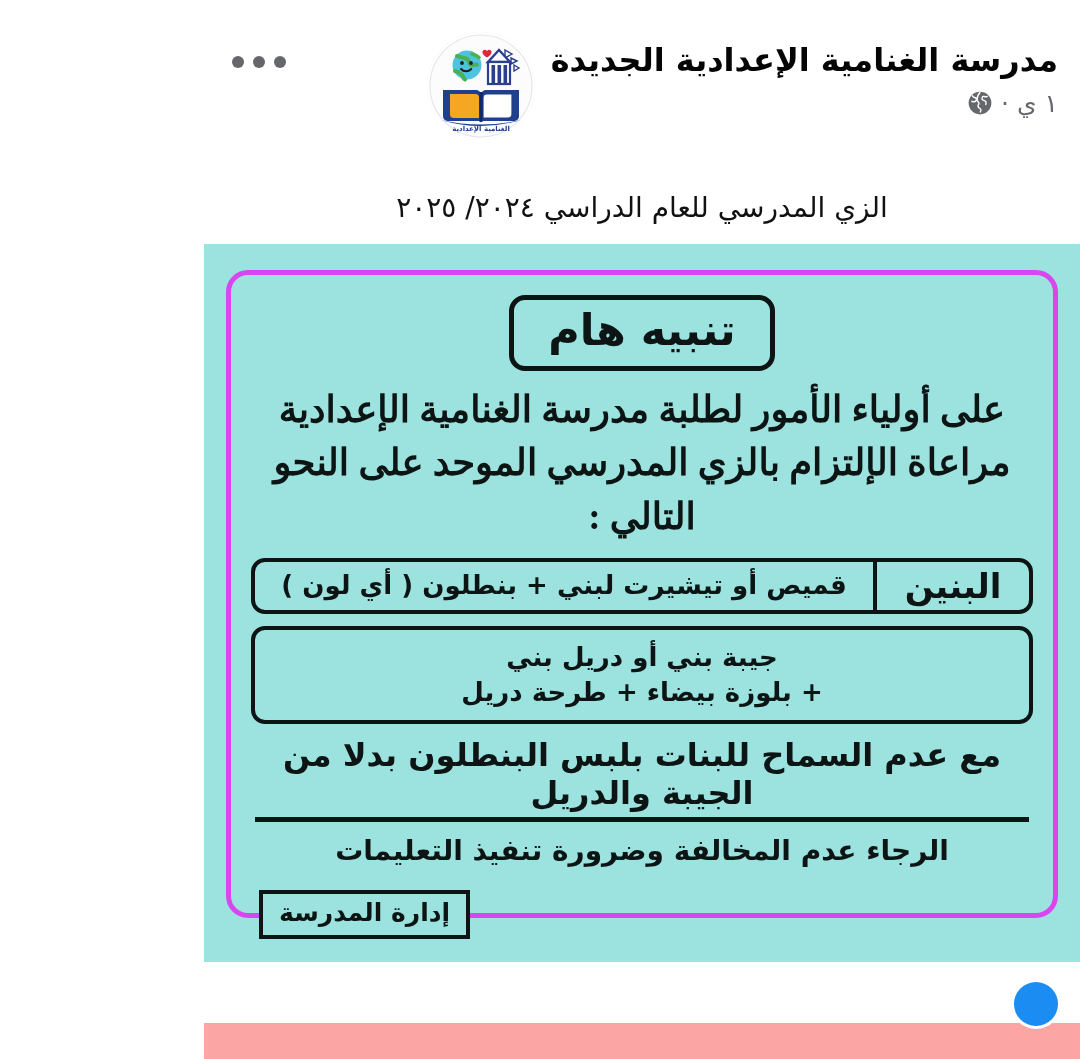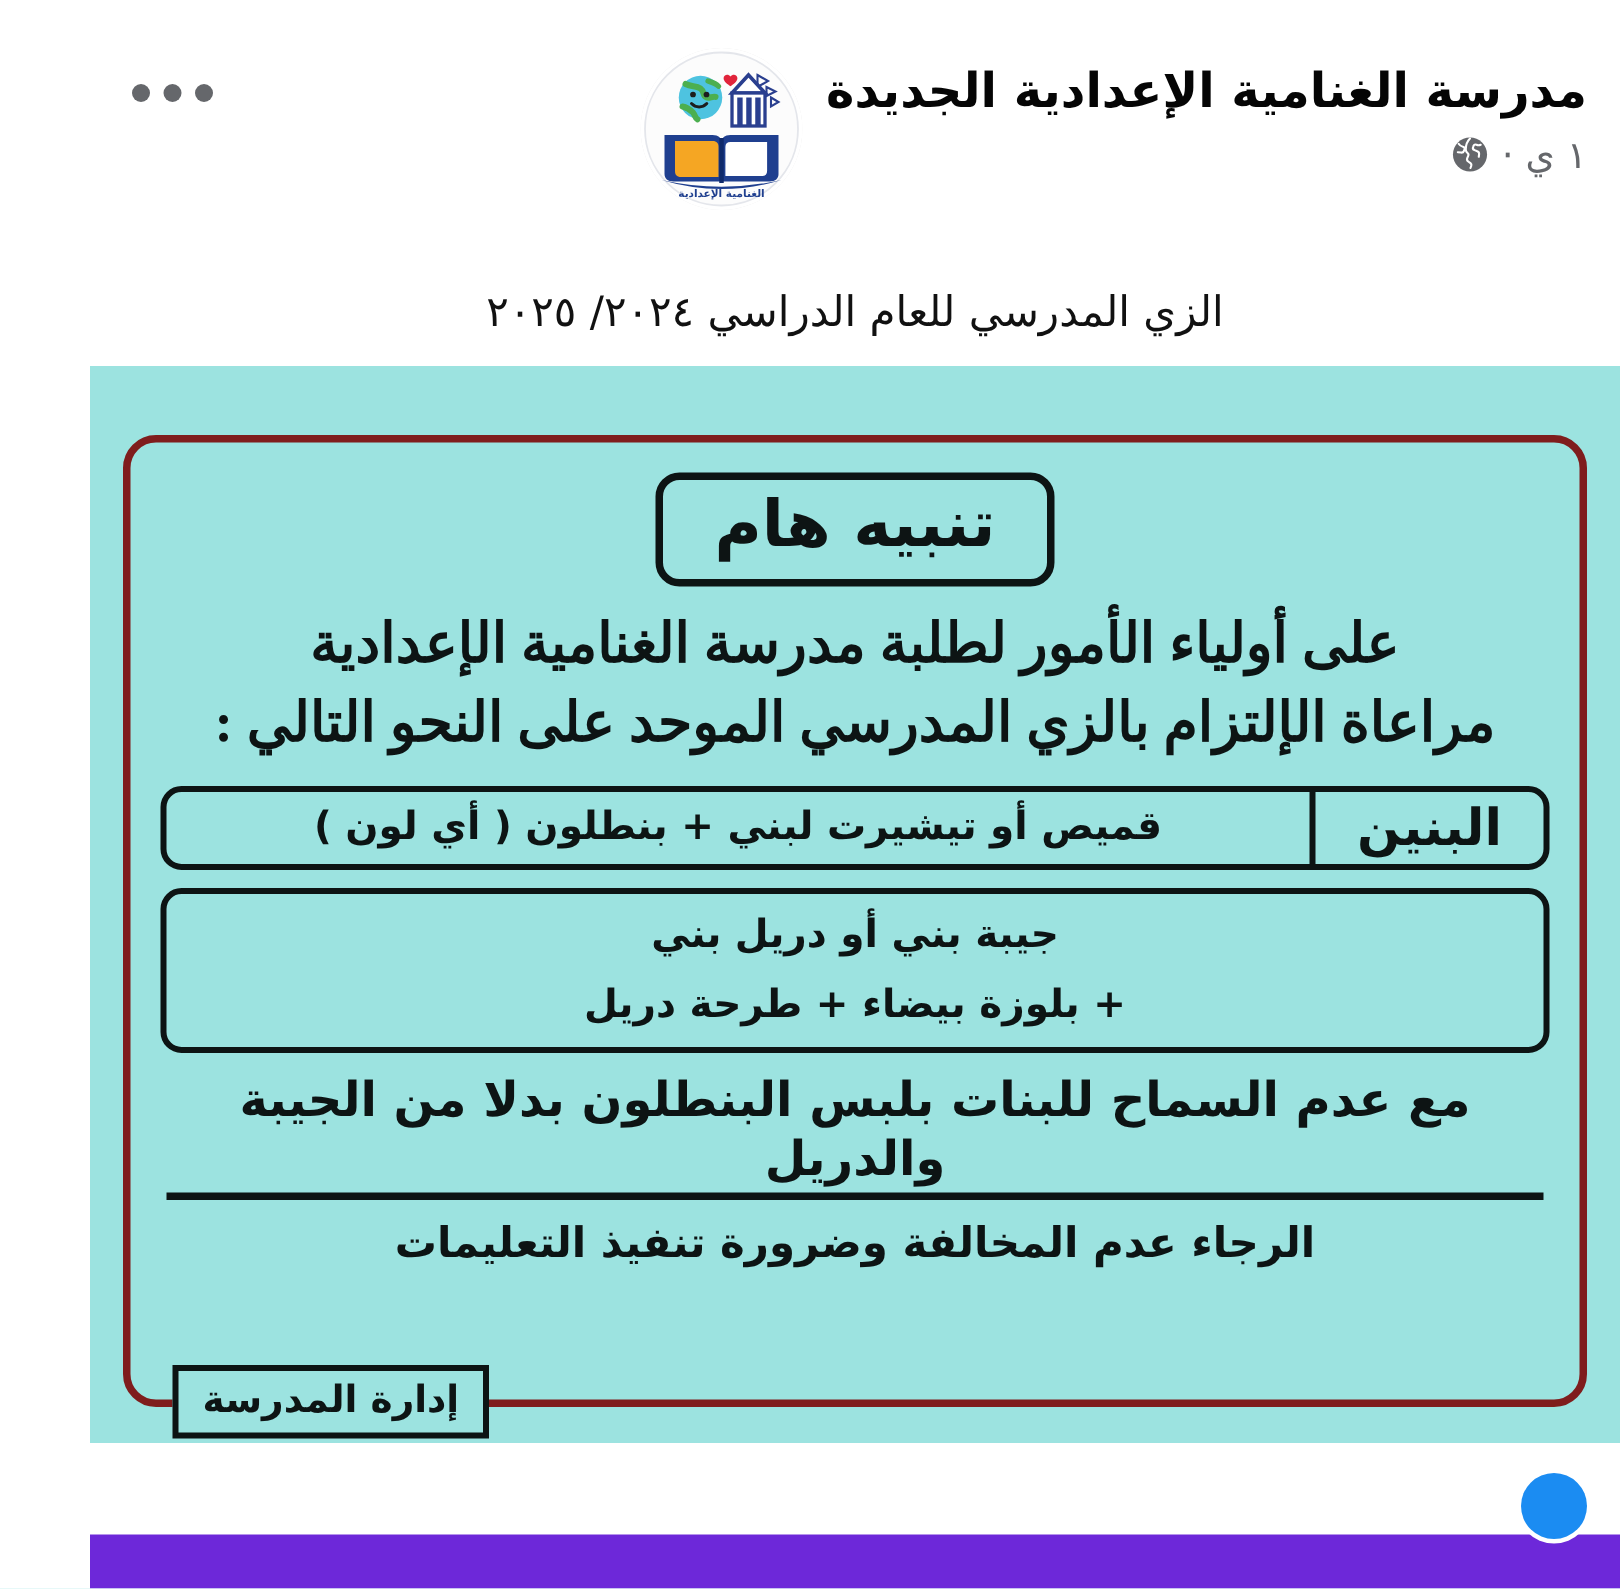--- a/index.html
+++ b/index.html
@@ -6,24 +6,24 @@
   html, body {
     margin: 0;
     padding: 0;
     background: #ffffff;
   }
   body {
     font-family: "DejaVu Sans", "Liberation Sans", sans-serif;
   }
   .screen {
     position: relative;
-    width: 1020px;
+    width: 876px;
     height: 1059px;
     overflow: hidden;
-    background: #6d28d9;
+    background: #fca5a5;
   }
 
   
   .post-header {
     position: relative;
     height: 190px;
     background: #ffffff;
     box-sizing: border-box;
   }
   .more-dots {
@@ -107,26 +107,25 @@
   
   .poster {
     position: relative;
     background: #9ce3e0;
     height: 718px;
     padding: 26px 22px 0 22px;
     box-sizing: border-box;
   }
   .poster-frame {
     position: relative;
-    border: 5px solid #7f1d1d;
+    border: 5px solid #d946ef;
     border-radius: 22px;
     height: 648px;
     box-sizing: border-box;
     padding: 14px 20px 12px 20px;
-    margin-top: 20px;
   }
 
   .notice-badge-wrap {
     display: flex;
     justify-content: center;
     margin-top: 6px;
   }
   .notice-badge {
     border: 5px solid #0d1414;
     border-radius: 16px;
@@ -186,21 +185,21 @@
     font-family: "DejaVu Sans", sans-serif;
     font-weight: bold;
     font-size: 26px;
     color: #0d1414;
     letter-spacing: -1px;
     line-height: 1.35;
     padding: 6px 12px;
     text-align: center;
   }
   .row-value span { display: block; white-space: nowrap; }
-  .row-tall .row-value { padding: 10px 12px; gap: 12px; }
+  .row-tall .row-value { padding: 10px 12px; }
 
   .warn-line {
     text-align: center;
     font-family: "DejaVu Sans", sans-serif;
     font-weight: bold;
     font-size: 32px;
     color: #0d1414;
     letter-spacing: -1px;
     border-bottom: 5px solid #0d1414;
     padding-bottom: 4px;

